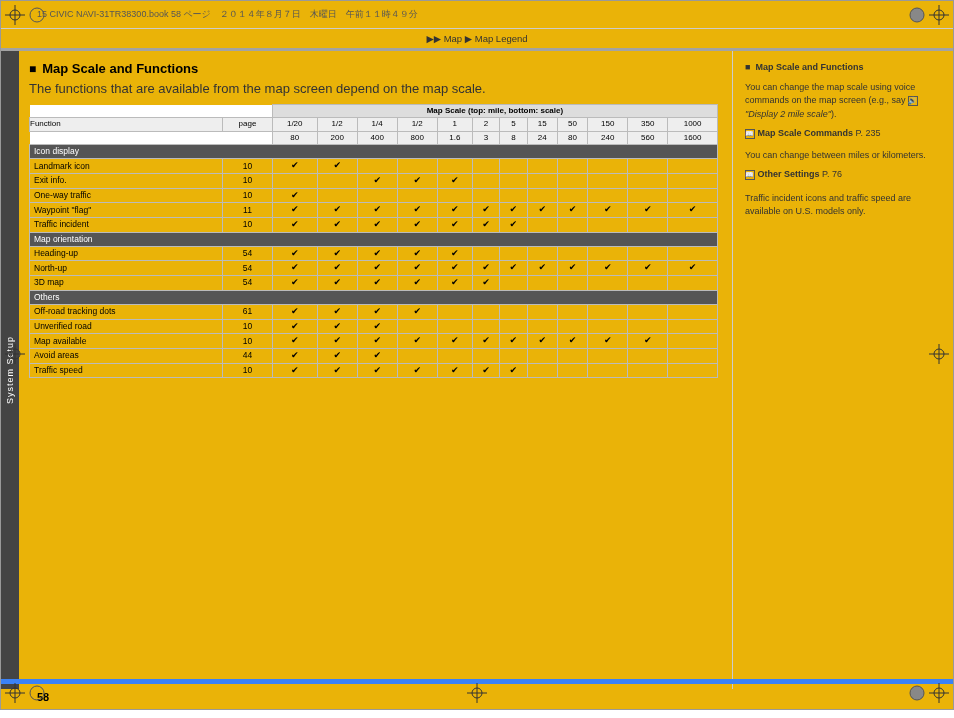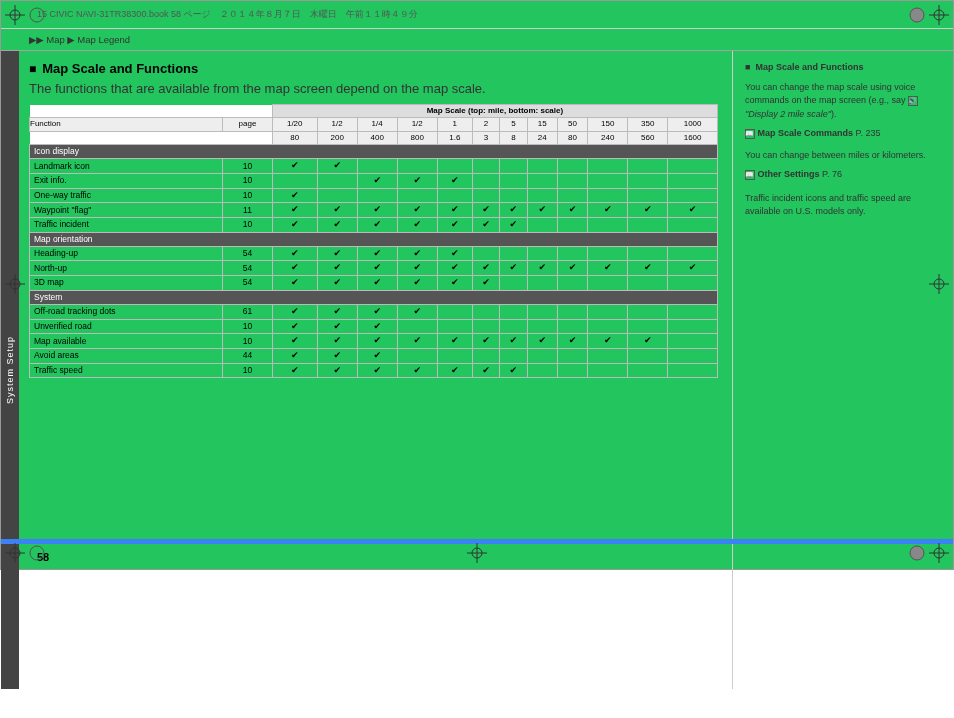--- a/index.html
+++ b/index.html
@@ -9,47 +9,48 @@
       background: #fff;
       width: 954px;
       height: 718px;
       overflow: hidden;
       position: relative;
     }
 
     
     .page-outer {
       width: 954px;
-      height: 570px;
+      height: 710px;
       border: 1px solid #999;
       position: relative;
-      background: #22c55e;
+      background: #eab308;
     }
 
     
     .top-strip {
       border-bottom: 1px solid #ccc;
       padding: 4px 8px;
       font-size: 9px;
       color: #555;
       display: flex;
       align-items: center;
       gap: 6px;
       height: 28px;
     }
 
     
     .breadcrumb {
       padding: 4px 28px;
       font-size: 9.5px;
       color: #333;
-      border-bottom: 1px solid #a3a3a3;
+      border-bottom: 3px solid #a3a3a3;
       height: 22px;
       display: flex;
       align-items: center;
+      justify-content: center;
     }
 
     
     .main-content {
       display: flex;
       height: calc(718px - 28px - 22px - 30px);
       padding: 0;
     }
 
     
@@ -403,21 +404,21 @@
               <td class="check-mark">✔</td>
               <td class="check-mark">✔</td>
               <td></td>
               <td></td>
               <td></td>
               <td></td>
               <td></td>
               <td></td>
             </tr>
             <tr class="section-row">
-              <td colspan="14">System</td>
+              <td colspan="14">Others</td>
             </tr>
             <tr>
               <td class="left-cell">Off-road tracking dots</td>
               <td>61</td>
               <td class="check-mark">✔</td>
               <td class="check-mark">✔</td>
               <td class="check-mark">✔</td>
               <td class="check-mark">✔</td>
               <td></td>
               <td></td>

